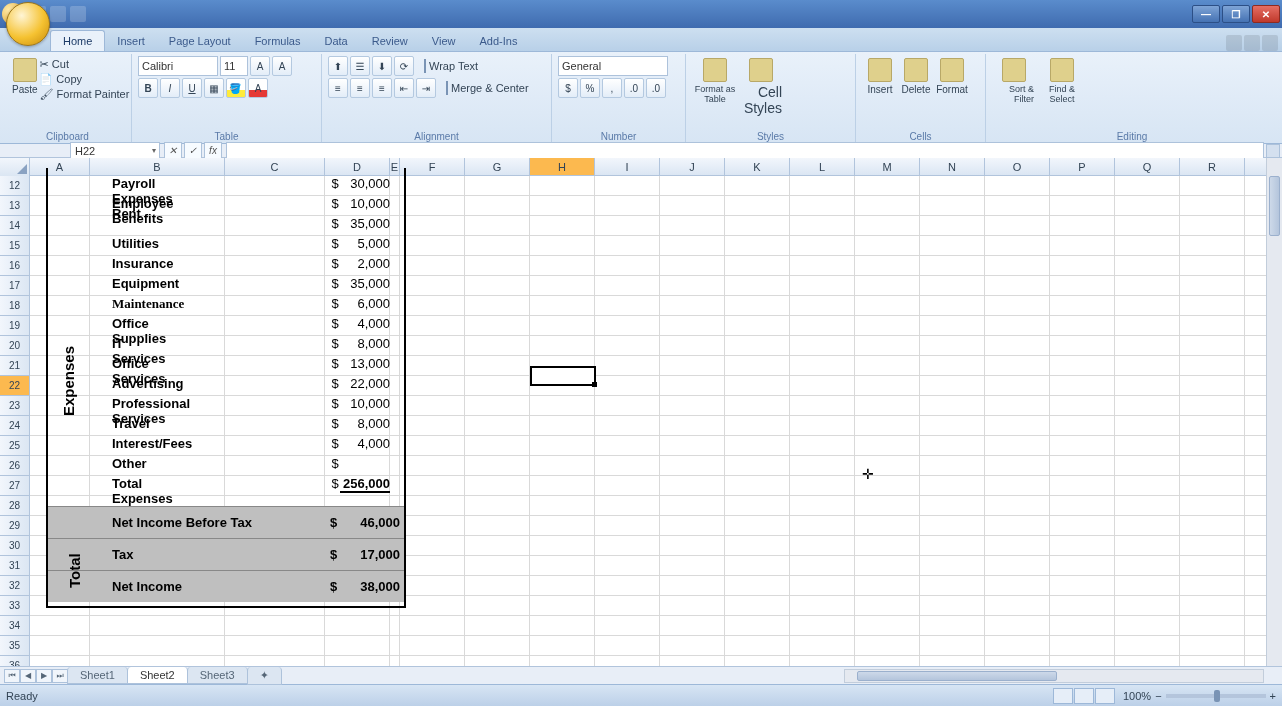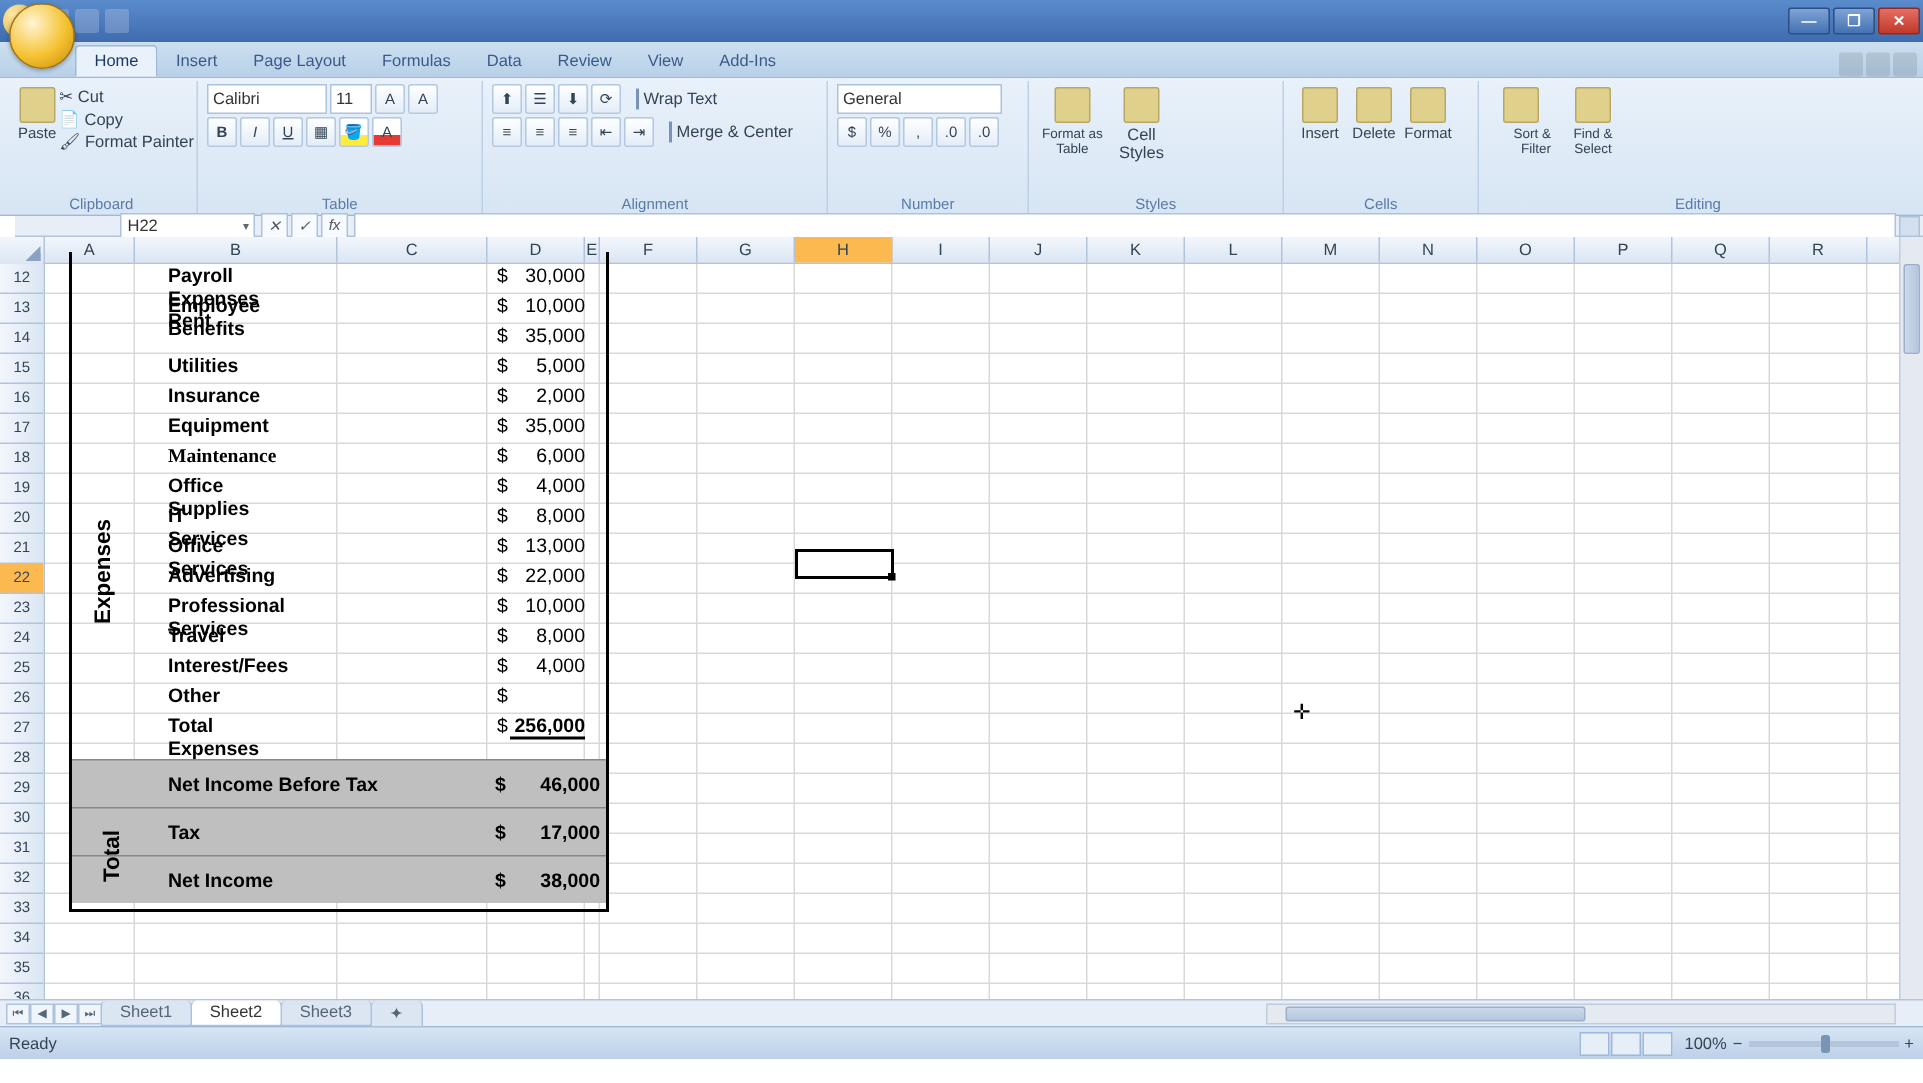--- a/index.html
+++ b/index.html
@@ -32,21 +32,21 @@
 .bigbtn .ico { width:24px; height:24px; background:#dfd08c; border:1px solid #b8a867; border-radius:2px; }
 .smbtn { width:20px; height:20px; border:1px solid #b4c9e0; background:linear-gradient(to bottom,#fff,#e3edf8); border-radius:2px; display:flex; align-items:center; justify-content:center; font-size:10px; color:#345; }
 .txtin { height:20px; border:1px solid #adc2db; background:#fff; font-size:11px; padding:0 3px; color:#333; }
 .font-name { width:80px; }
 .font-size { width:28px; }
 .number-fmt { width:110px; }
 .lbl { color:#345; font-size:11px; white-space:nowrap; }
 .chk { width:11px; height:11px; border:1px solid #7a94b5; background:#fff; margin-right:3px; }
 
 
-.fbar { height:14px; background:#e8eef7; border-bottom:1px solid #b1c4dc; display:flex; align-items:center;margin-left:10px; }
+.fbar { height:14px; background:#e8eef7; border-bottom:1px solid #b1c4dc; display:flex; align-items:center; }
 .namebox { width:90px; height:18px; margin:0 4px 0 70px; border:1px solid #adc2db; background:#fff; padding:0 4px; display:flex; align-items:center; color:#333; font-size:11px; position:relative; }
 .namebox::after { content:"▾"; position:absolute; right:3px; color:#666; font-size:8px; }
 .fbar .fxbtns { display:flex; gap:2px; margin-right:4px; }
 .fbar .fxbtns span { width:18px; height:18px; border:1px solid #adc2db; background:#f7fbff; display:flex; align-items:center; justify-content:center; font-style:italic; color:#555; font-size:10px; }
 .fbar .formula { flex:1; height:18px; border:1px solid #adc2db; background:#fff; margin-right:18px; }
 .fbar .expand { width:14px; height:14px; position:absolute; right:2px; background:#d4e0ef; border:1px solid #adc2db; }
 
 
 .gridwrap { position:relative; height:508px; background:#fff; overflow:hidden; }
 .colhead { position:absolute; top:0; left:0; right:16px; height:18px; background:linear-gradient(to bottom,#f2f6fc,#dbe6f3); border-bottom:1px solid #b1c4dc; display:flex; }
@@ -205,21 +205,21 @@
     <div class="group-label">Number</div>
   </div>
   <div class="group" style="width:170px">
     <div style="display:flex;height:74px">
       <div class="bigbtn" style="width:46px">
           <div class="ico"></div>
           <span style="font-size:9px;text-align:center">Format as Table</span>
         </div>
       <div class="bigbtn" style="width:46px">
           <div class="ico"></div>
-          <span style="font-size:11px;text-align:center">Cell Styles</span>
+          <span style="font-size:14px;text-align:right">Cell Styles</span>
         </div>
     </div>
     <div class="group-label">Styles</div>
   </div>
   <div class="group" style="width:130px">
     <div style="display:flex;height:74px">
       <div class="bigbtn">
           <div class="ico"></div>
           <span>Insert</span>
         </div>

